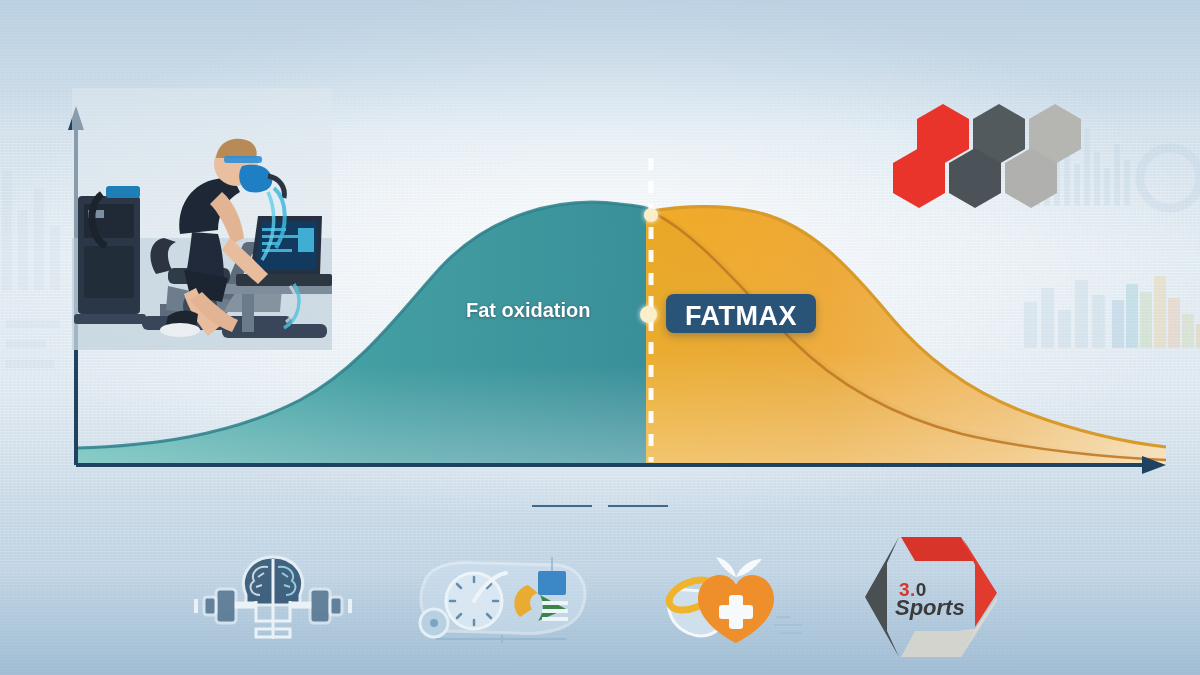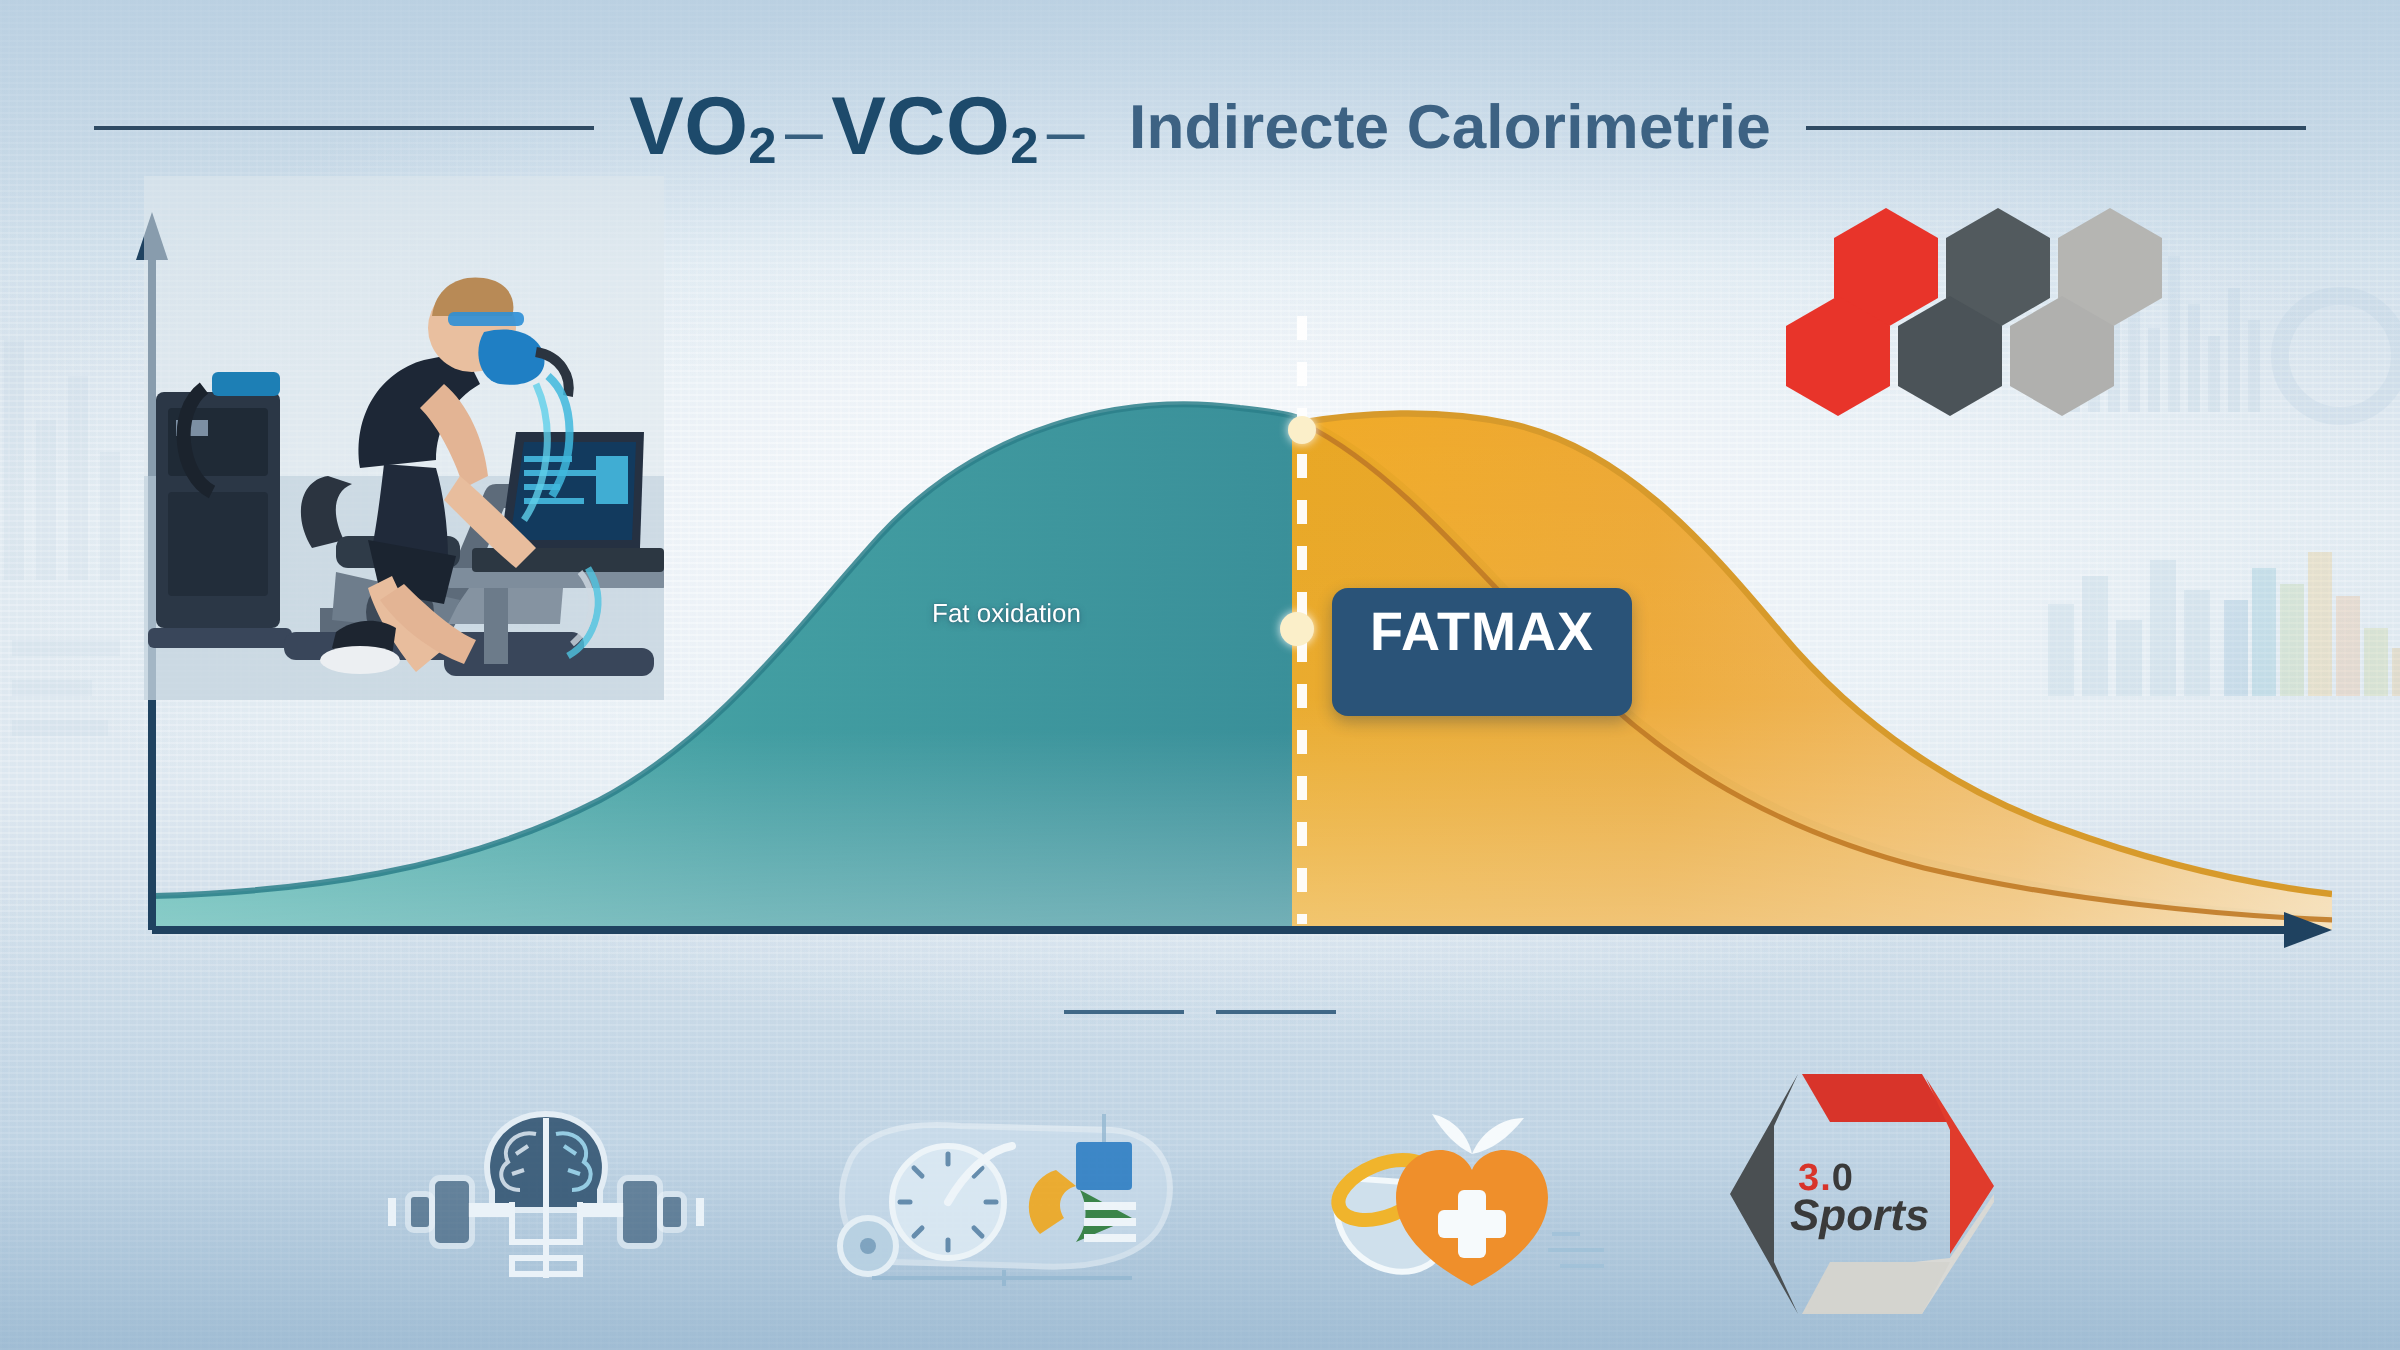--- a/index.html
+++ b/index.html
@@ -39,28 +39,28 @@
   .title-sub{font-size:31px;font-weight:bold;color:#3d6283;white-space:nowrap;letter-spacing:.1px;}
 
   
   #chart{position:absolute;left:0;top:0;width:1200px;height:675px;}
 
   
   .athlete{position:absolute;left:72px;top:88px;width:260px;height:262px;}
   .ath-canvas{position:absolute;inset:0;}
 
   
-  .lbl{position:absolute;color:#ffffff;font-size:13px;white-space:nowrap;
-     text-shadow:0 1px 3px rgba(40,70,95,.55),0 0 1px rgba(40,70,95,.6);}
+  .lbl{position:absolute;color:#ffffff;font-size:20px;white-space:nowrap;
+     text-shadow:0 1px 3px rgba(40,70,95,.55),0 0 1px rgba(40,70,95,.6);font-weight:bold;}
   .lbl-fat{left:466px;top:299px;}
   .lbl-carb{left:808px;top:396px;}
 
   .fatmax-badge{position:absolute;left:666px;top:294px;
     background:#2a5378;color:#fff;font-size:27px;font-weight:bold;
-    padding:7px 19px 26px 19px;border-radius:8px;letter-spacing:.5px;
+    padding:7px 19px 1px 19px;border-radius:8px;letter-spacing:.5px;
     box-shadow:0 3px 8px rgba(25,50,75,.33);}
   .dot{position:absolute;width:15px;height:15px;border-radius:50%;
     background:#fbefc9;box-shadow:0 0 5px rgba(255,255,255,.9);}
   .dot-peak{left:644px;top:208px;width:14px;height:14px;}
   .dot-mid{left:640px;top:306px;width:17px;height:17px;}
 
   
   .xcap-row{position:absolute;left:0;right:0;top:488px;height:36px;
     display:flex;align-items:center;justify-content:center;gap:16px;}
   .x-rule{height:1.5px;background:#3f6party;flex:0 0 auto;}
@@ -135,28 +135,20 @@
         <rect x="54" y="76" width="10" height="64"></rect>
       <rect x="10" y="170" width="54" height="8"></rect>
         <rect x="10" y="190" width="40" height="8"></rect>
       <rect x="10" y="210" width="48" height="8"></rect>
     </g>
   </svg>
 
   <div class="bg-fade-top"></div>
   <div class="bg-fade-bot"></div>
 
-  <div class="title-row">
-    <div class="t-rule l"></div>
-    <div class="title-main">
-      <span>VO</span><sub>2</sub><span class="dash">–</span><span>VCO</span><sub>2</sub><span class="dash">–</span>
-    </div>
-    <div class="title-sub">Indirecte Calorimetrie</div>
-    <div class="t-rule r"></div>
-  </div>
 
   <svg id="chart" viewBox="0 0 1200 675">
     <defs>
       <linearGradient id="gFat" x1="0" y1="0" x2="1" y2="0">
         <stop offset="0%" stop-color="#4fb4ad"></stop>
         <stop offset="28%" stop-color="#35979b"></stop>
         <stop offset="52%" stop-color="#2c8892"></stop>
         <stop offset="72%" stop-color="#6f9f72"></stop>
         <stop offset="86%" stop-color="#c9b24c"></stop>
         <stop offset="100%" stop-color="#f0c878"></stop>

